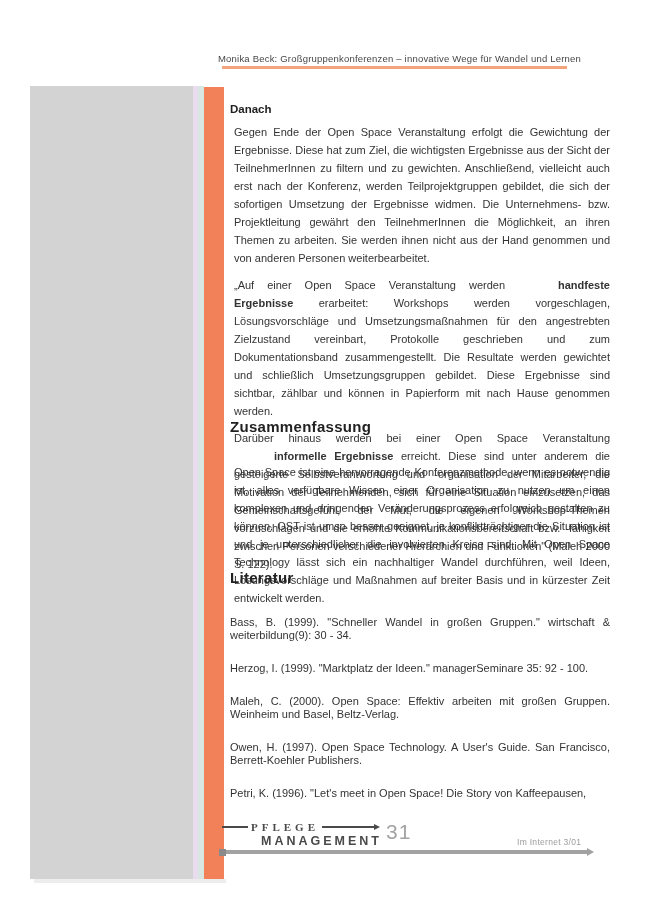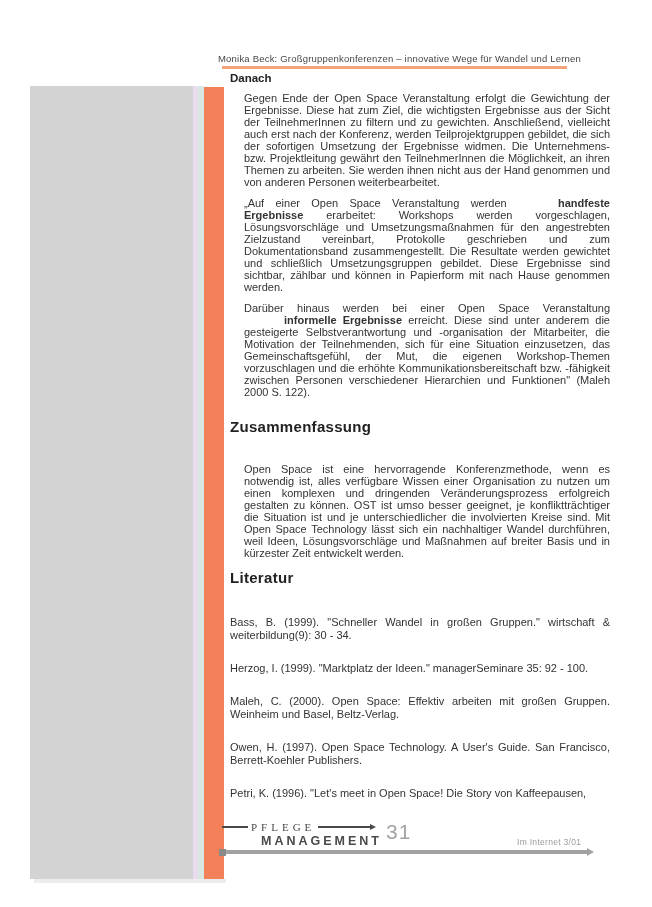--- a/index.html
+++ b/index.html
@@ -18,47 +18,47 @@
   .block-shadow { position:absolute; left:34px;  top:879px; width:192px; height:4px;  background:#ededed; }
 
   
   .running-header {
     position:absolute; left:218px; top:53px; width:390px;
     font-size:9.5px; color:#474747; letter-spacing:0.2px; white-space:nowrap;
   }
   .header-underline { position:absolute; left:222px; top:66px; width:345px; height:3px; background:#f3a47b; }
 
   
-  .colA { position:absolute; left:230px; top:72px;  width:380px; }
+  .colA { position:absolute; left:230px; top:103px;  width:380px; }
   .colB { position:absolute; left:230px; top:418px; width:380px; }
   .colC { position:absolute; left:230px; top:569px; width:380px; }
 
   .h-small { font-size:11.5px; font-weight:bold; color:#222; margin:0 0 8px 0; }
   .h-big   { font-size:15px;   font-weight:bold; color:#222; margin:0; letter-spacing:0.3px; }
   p.body-text {
-    font-size:11px; line-height:12px; color:#333;
-    text-align:justify; margin:0 0 9px 14px;
+    font-size:11px; line-height:18px; color:#333;
+    text-align:justify; margin:0 0 9px 4px;
   }
   .bold-run { font-weight:bold;padding-left:40px; }
   .colB p.body-text { margin-top:28px; }
   .refs { margin-top:30px; }
   p.ref { font-size:11px; line-height:13px; color:#333; text-align:justify; margin:0 0 20px 0; }
 
   
   .logo { position:absolute; left:222px; top:821px; width:160px; color:#4a4a4a; }
   .logo-row1 { display:flex; align-items:center; }
   .logo-rule { height:2px; background:#4a4a4a; }
   .rule-l { width:26px; }
   .rule-r { width:52px; position:relative; }
   .rule-r::after {
     content:""; position:absolute; right:-6px; top:-2px;
     border-left:6px solid #4a4a4a; border-top:3px solid transparent; border-bottom:3px solid transparent;
   }
   .logo-top {
-    font-family:"Liberation Serif", serif; font-size:11px; font-weight:normal;
+    font-family:"Liberation Serif", serif; font-size:11px; font-weight:bold;
     letter-spacing:4px; padding:0 3px; white-space:nowrap;
   }
   .logo-bottom {
     font-size:12.5px; font-weight:bold; letter-spacing:3px; margin-top:1px; white-space:nowrap;text-align:right;
   }
   .page-number {
     position:absolute; left:386px; top:820px;
     font-size:21px; color:#a3a3a3; letter-spacing:1px;
   }
   .issue-note {

